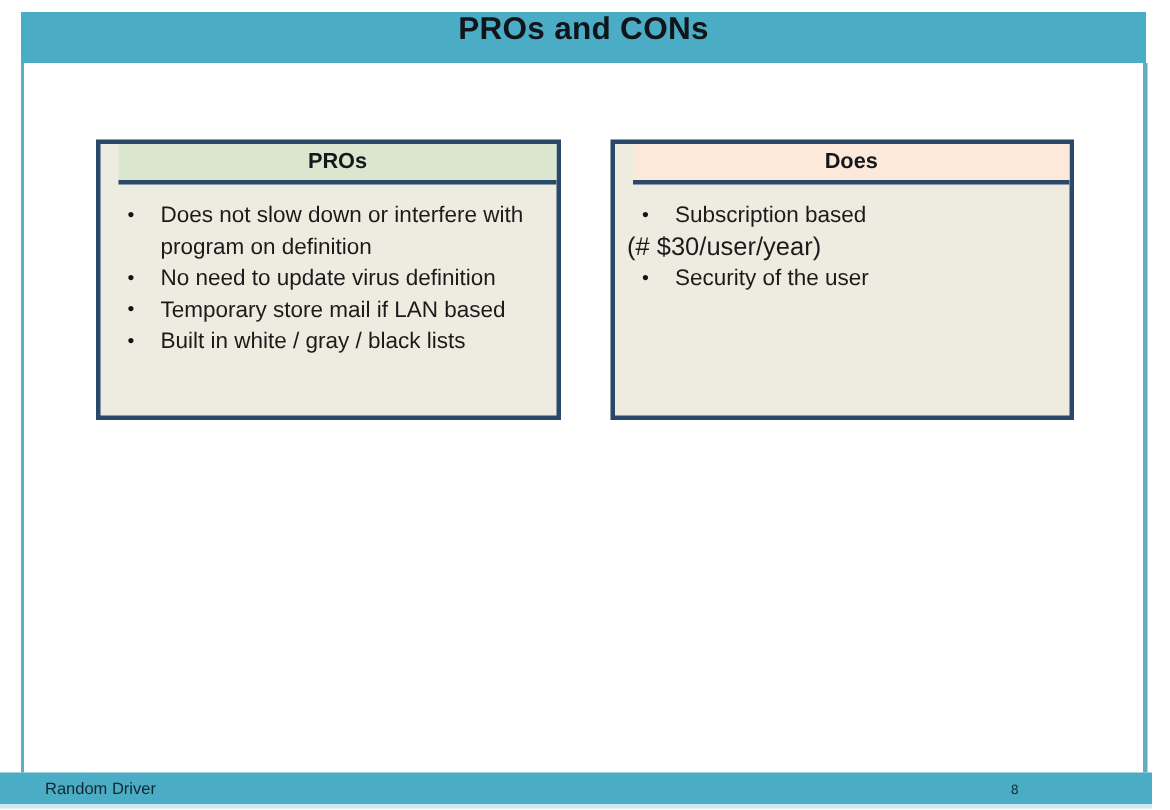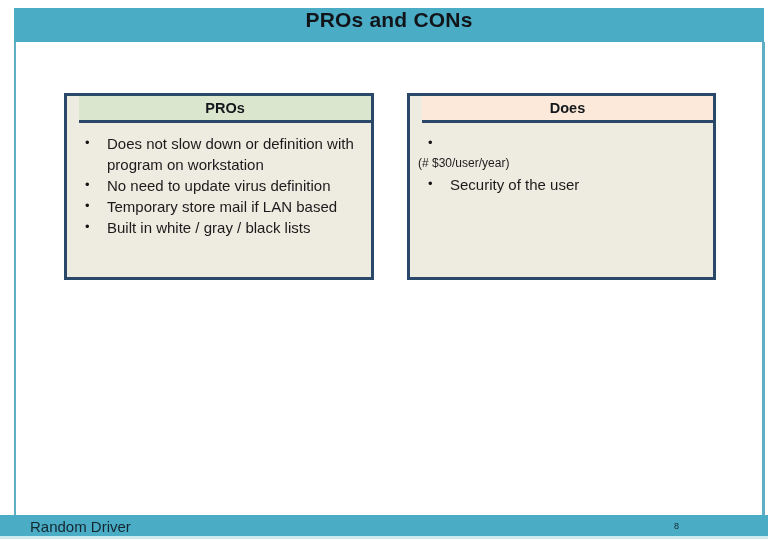--- a/index.html
+++ b/index.html
@@ -47,30 +47,30 @@
     display:flex;align-items:center;justify-content:center;margin-left:12px;
   }
   .box.pros .box-header{background:var(--pros-hdr);}
   .box.cons .box-header{background:var(--cons-hdr);}
   .box-header span{font-size:14.5px;font-weight:bold;color:#14181c;}
 
   .box-body{padding:10px 8px 0 8px;color:var(--ink);}
   .li{display:flex;padding-left:10px;line-height:21px;font-size:15px;}
   .li .blt{flex:none;width:22px;font-size:13px;line-height:20px;color:#141414;}
   .li .txt{flex:1;max-width:256px;}
-  .plain{padding-left:0;line-height:21px;font-size:12px;}
+  .plain{padding-left:0;line-height:21px;font-size:17px;}
 
   
   .footer-bar{
     position:absolute;left:0;top:515px;width:768px;height:21px;
     background:var(--teal);
   }
   .footer-bar .foot-left{
     position:absolute;left:30px;top:50%;transform:translateY(-50%);
-    font-size:15px;color:#132730;
+    font-size:11px;color:#132730;
   }
   .footer-bar .page-num{
     position:absolute;left:674px;top:50%;transform:translateY(-50%);
     font-size:9px;color:#132730;
   }
   .bottom-strip{position:absolute;left:0;top:536px;width:768px;height:3px;background:#CFE9F0;}
 </style>
 </head>
 <body>
 
@@ -83,21 +83,21 @@
   <div class="left-rail"></div>
   <div class="right-rail"></div>
 
   <div class="box pros">
     <div class="box-header">
       <span>PROs</span>
     </div>
     <div class="box-body">
       <div class="li">
         <span class="blt">•</span>
-        <span class="txt">Does not slow down or definition with program on workstation</span>
+        <span class="txt">Does not slow down or interfere with program on definition</span>
       </div>
       <div class="li">
         <span class="blt">•</span>
         <span class="txt">No need to update virus definition</span>
       </div>
       <div class="li">
         <span class="blt">•</span>
         <span class="txt">Temporary store mail if LAN based</span>
       </div>
       <div class="li">
@@ -107,20 +107,21 @@
     </div>
   </div>
 
   <div class="box cons">
     <div class="box-header">
       <span>Does</span>
     </div>
     <div class="box-body">
       <div class="li">
         <span class="blt">•</span>
+        <span class="txt">Subscription based</span>
       </div>
       <div class="plain">(# $30/user/year)</div>
       <div class="li">
         <span class="blt">•</span>
         <span class="txt">Security of the user</span>
       </div>
     </div>
   </div>
 
   <div class="footer-bar">

